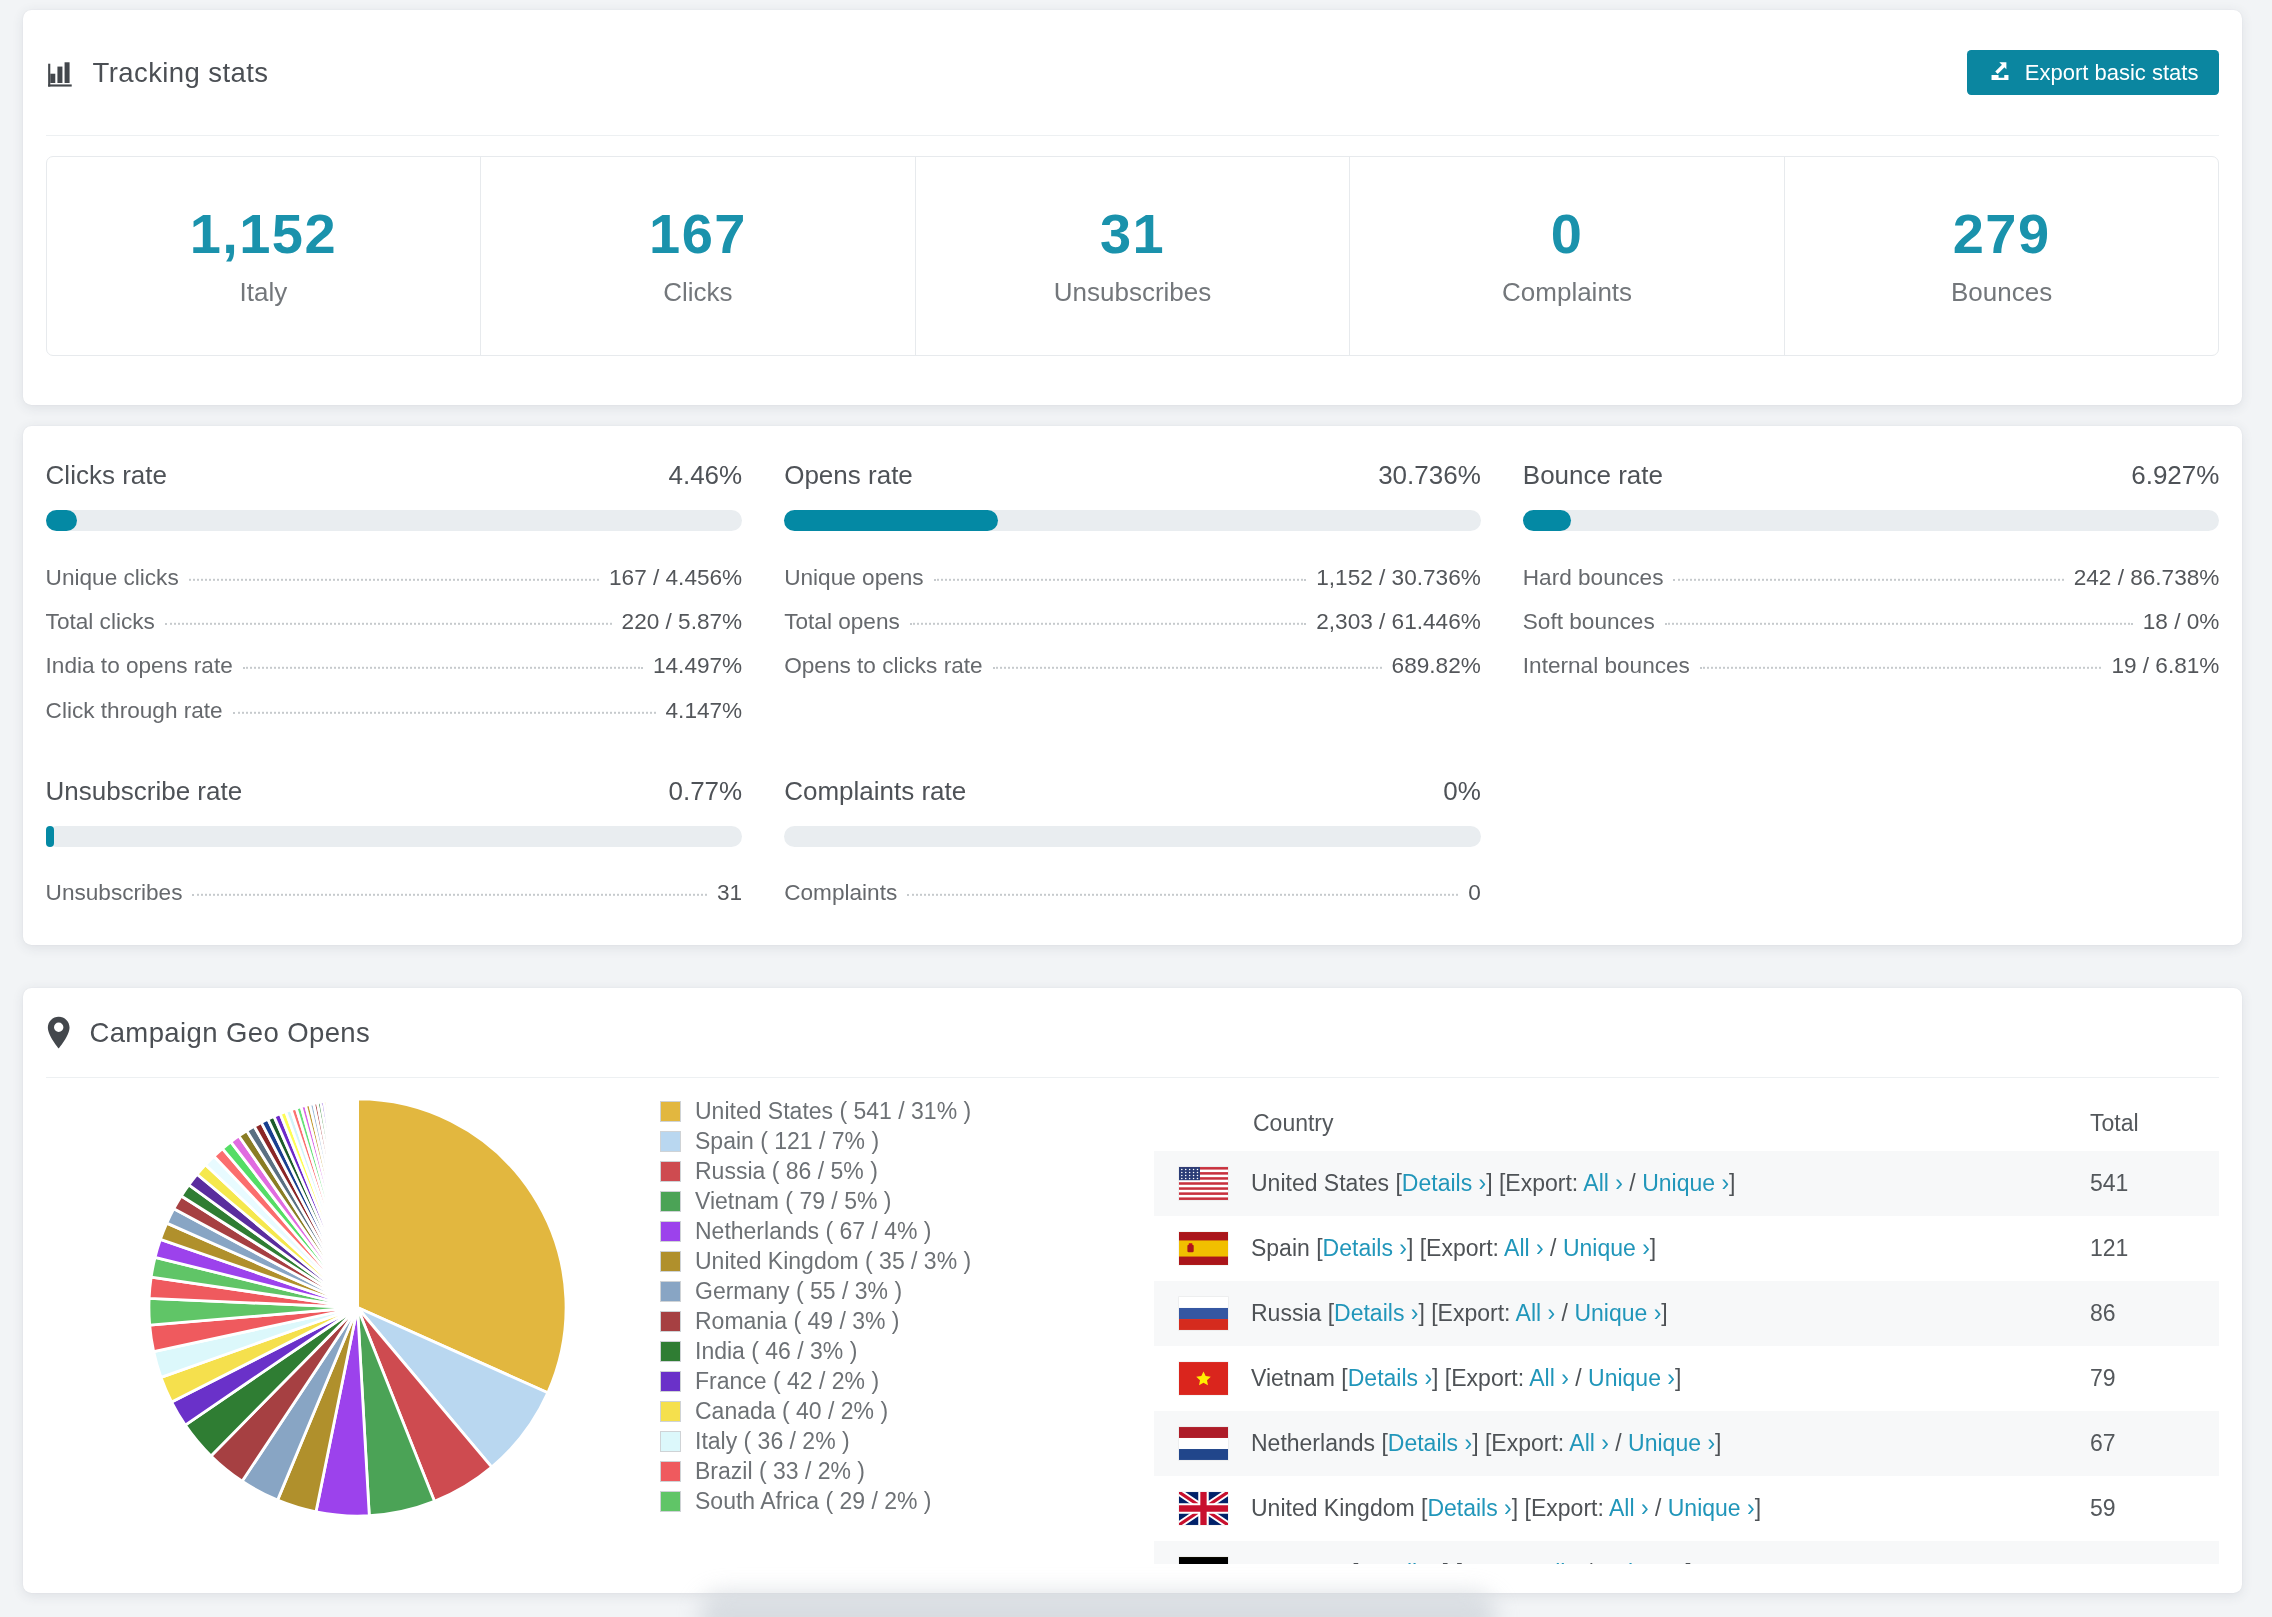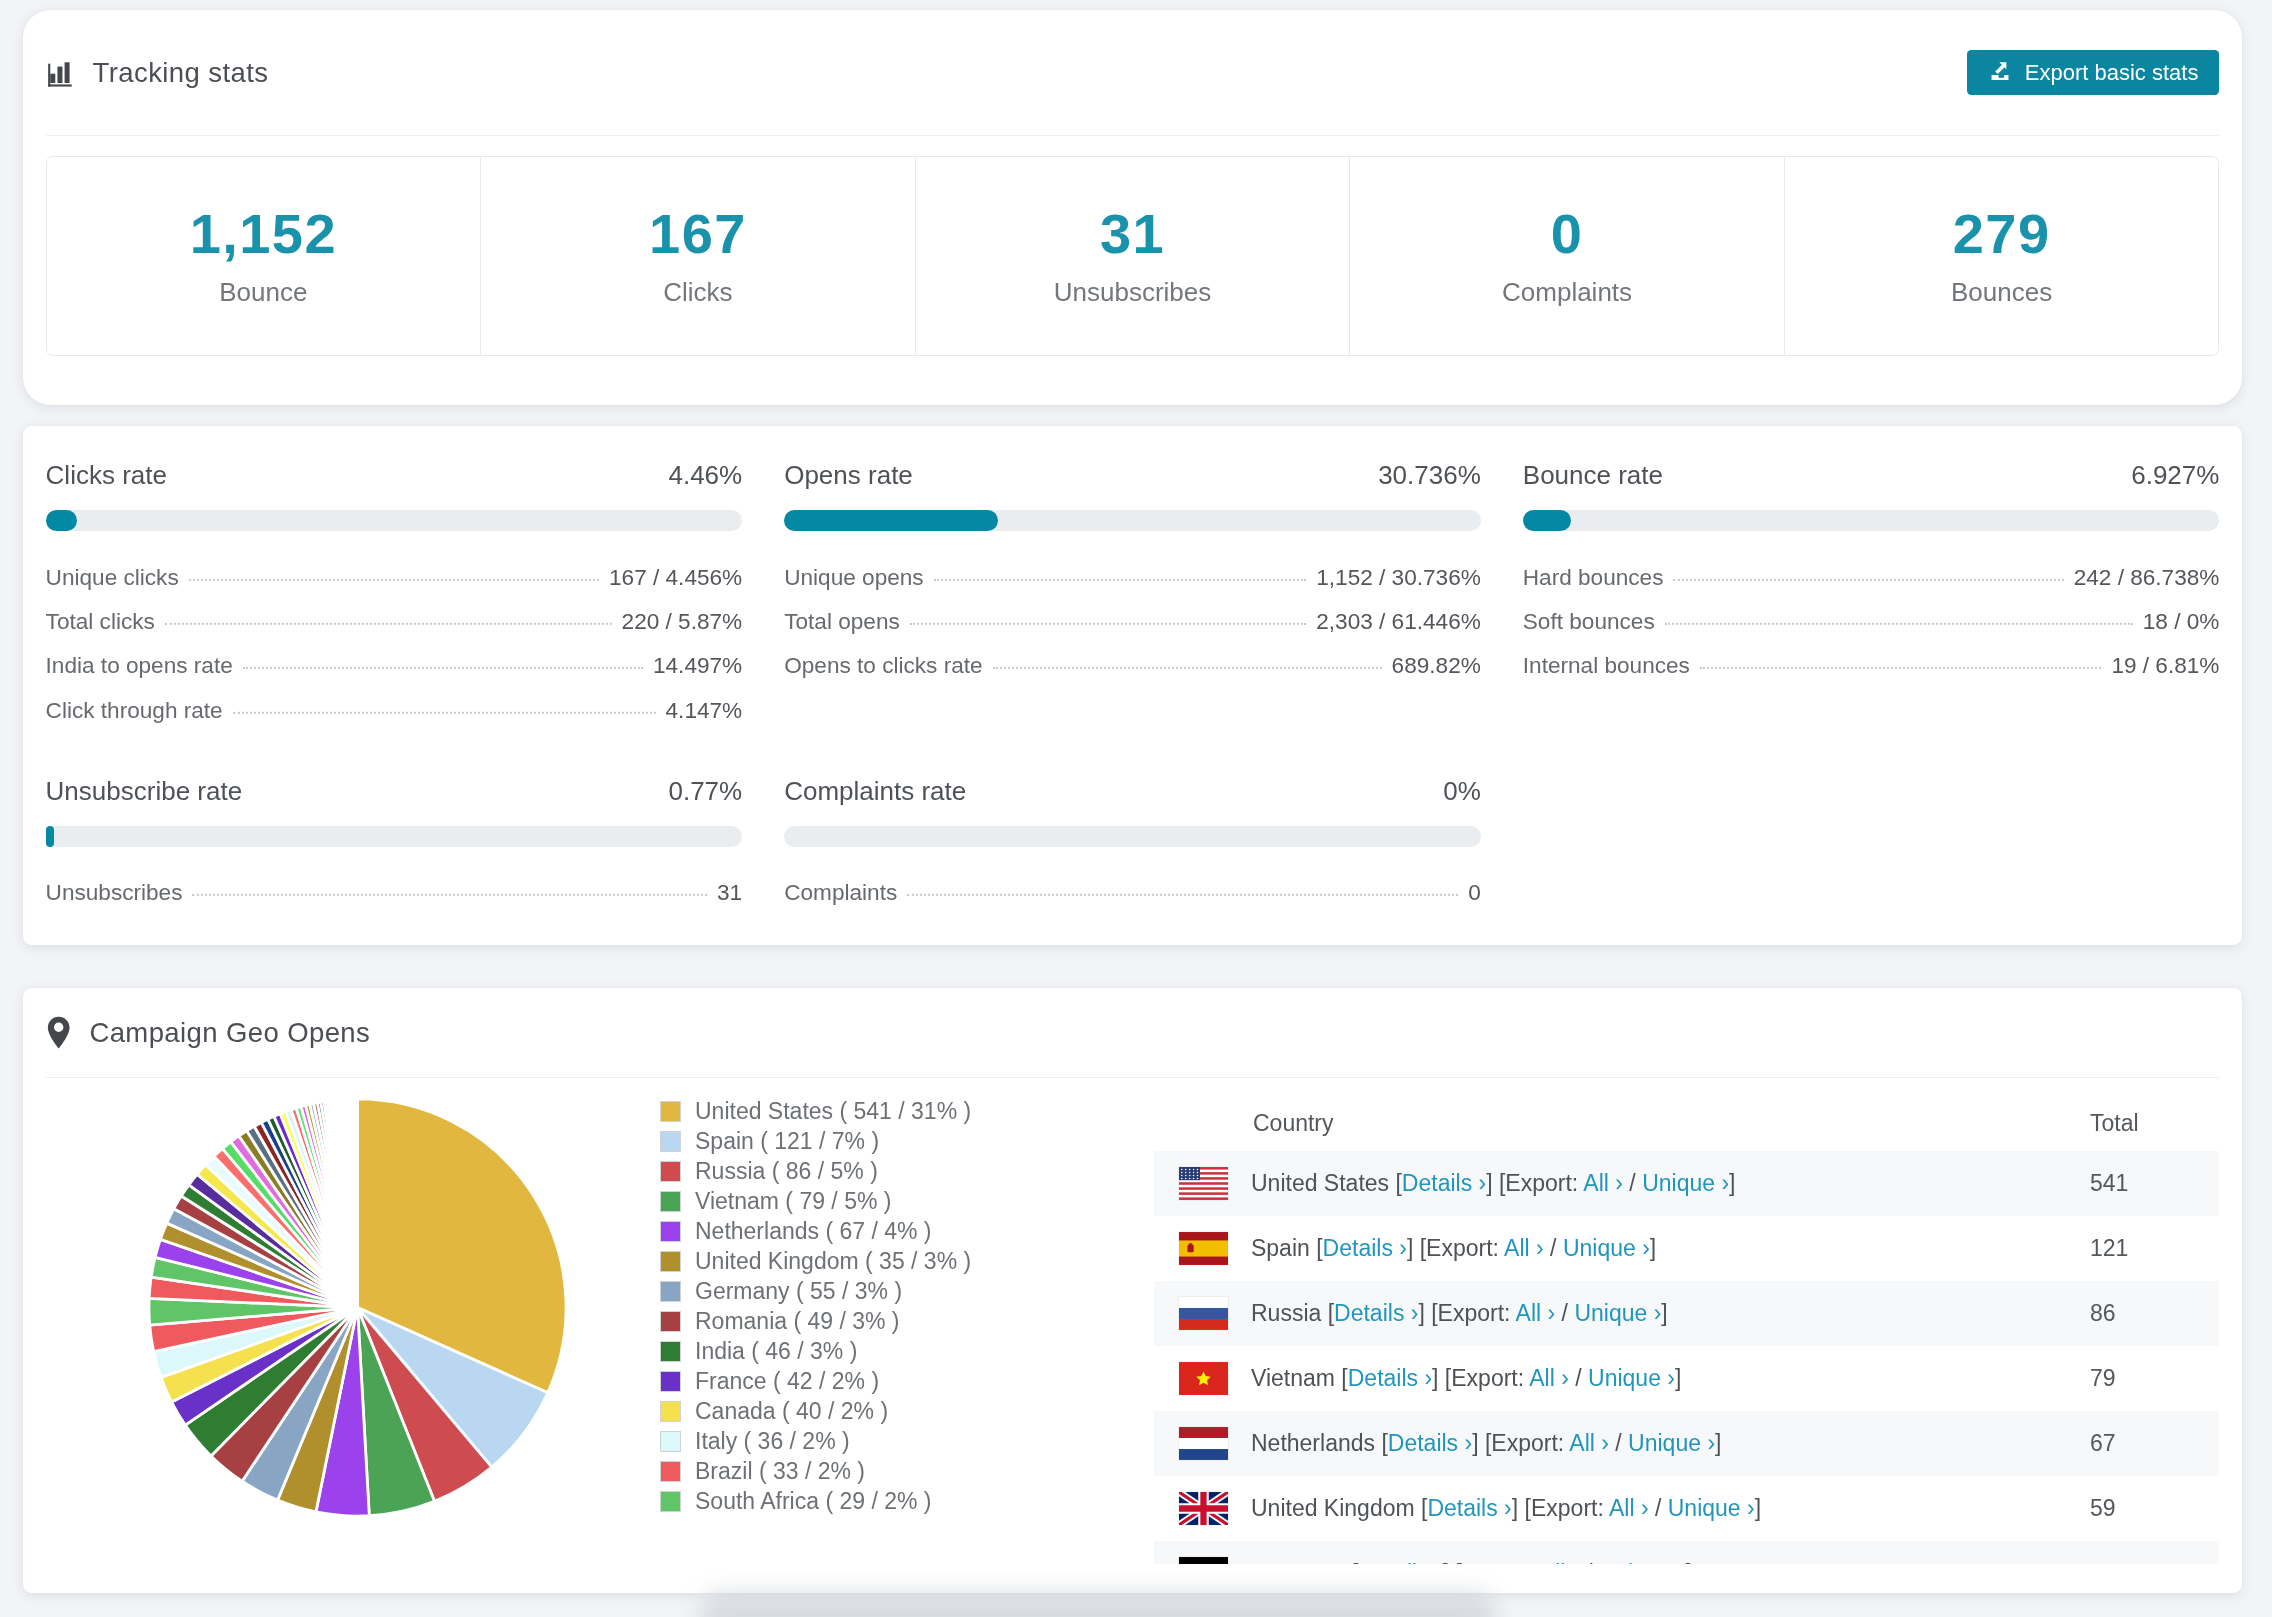--- a/index.html
+++ b/index.html
@@ -1,21 +1,21 @@
 <!DOCTYPE html>
 <html style="font-size:11.3px"><head>
 <meta charset="utf-8">
 <style>
   * { margin:0; padding:0; box-sizing:border-box; }
   html,body { width:2273px; height:1618px; overflow:hidden; }
   body { background:#f2f4f6; font-family:"Liberation Sans", sans-serif; position:relative; }
   .card { position:absolute; left:23px; width:2219px; background:#fff; border-radius:8.5px;
           box-shadow:0 2.1px 11.3px rgba(45,62,80,.10), 0 0 1.4px rgba(45,62,80,.08); }
   
-  #card-tracking { top:10px; height:395px; padding:0 22.6px;border-radius:27px; }
+  #card-tracking { top:10px; height:395px; padding:0 22.6px; }
   .c-head { display:flex; align-items:center; justify-content:space-between; border-bottom:1.4px solid #edf0f2; }
   #card-tracking .c-head { height:126px; }
   .head-left { display:flex; align-items:center; gap:17px; }
   .c-title { font-size:27.5px; font-weight:400; color:#4b4f54; letter-spacing:0.4px; }
   .hicon { display:inline-flex; }
   .btn-export { display:flex; align-items:center; gap:12.7px; background:#0b86a0; color:#fff;
                 font-size:22px; border:none; border-radius:4.2px; padding:4px 21px; height:45px; cursor:pointer; }
   .stats { display:flex; margin-top:20px; border:1.4px solid #e7eaed; border-radius:7px; background:#fff; }
   .stat { flex:1; text-align:center; padding:44px 0 47px; border-right:1.4px solid #e7eaed; }
   .stat:last-child { border-right:none; }
@@ -77,21 +77,21 @@
           <path d="M26 6 L26 16 L16 6 Z" fill="#fff"></path>
           <path d="M5 24 h10 v4 h8 v-4 h6 v7 H5 Z" fill="#fff"></path>
         </svg>
       </span>
       <span>Export basic stats</span>
     </button>
   </div>
   <div class="stats" id="stats-row">
       <div class="stat">
         <div class="stat-value">1,152</div>
-                 <div class="stat-label">Bounce</div>
+                 <div class="stat-label">Italy</div>
       </div>
       <div class="stat">
         <div class="stat-value">167</div>
                  <div class="stat-label">Clicks</div>
       </div>
       <div class="stat">
         <div class="stat-value">31</div>
                  <div class="stat-label">Unsubscribes</div>
       </div>
       <div class="stat">

